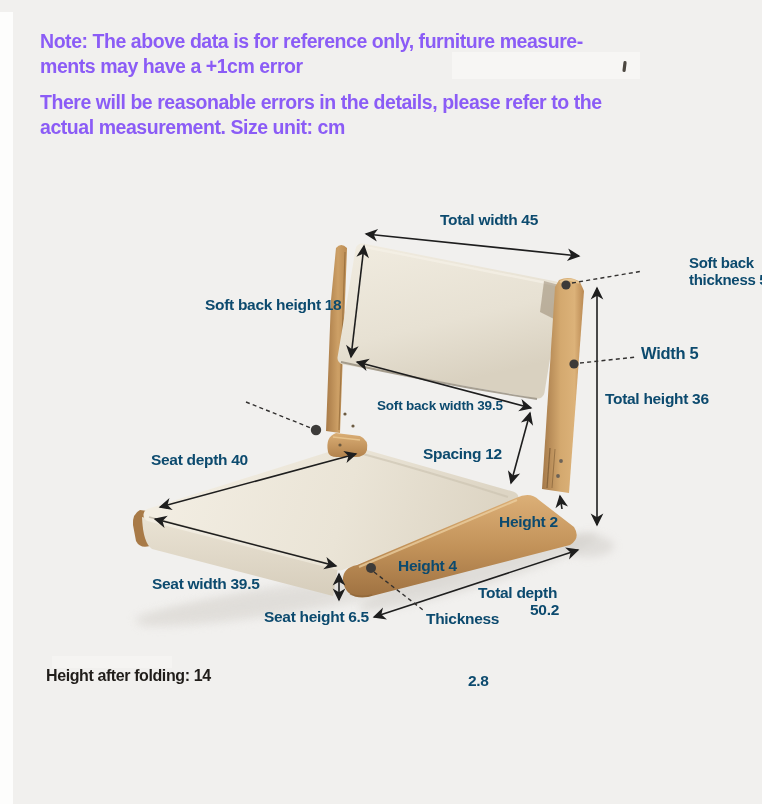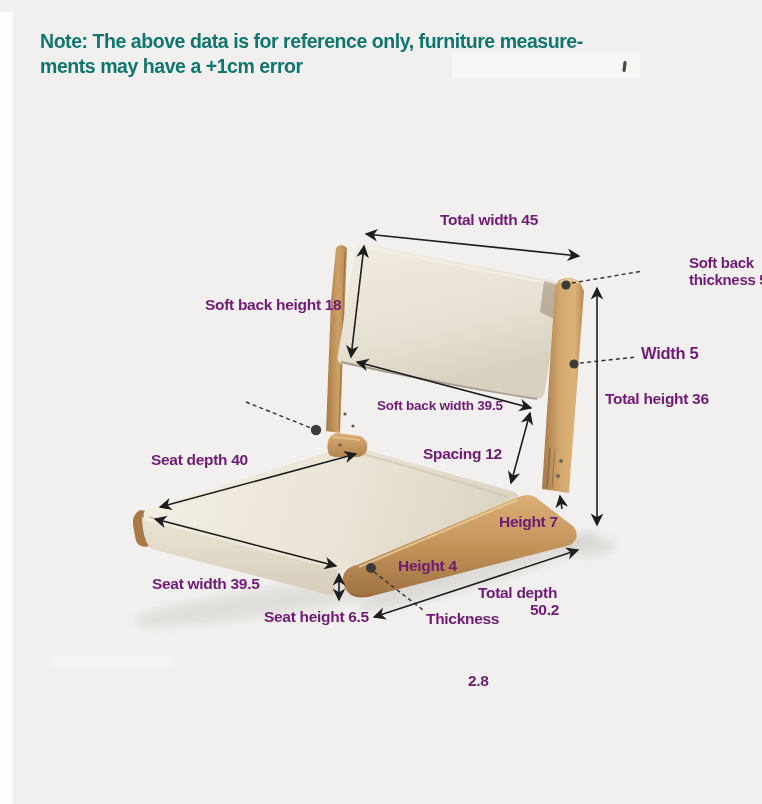--- a/index.html
+++ b/index.html
@@ -3,27 +3,27 @@
 <meta charset="utf-8">
 <style>
   html,body { margin:0; padding:0; background:#e9e9e9; }
   .page {
     position:relative; width:762px; height:804px; margin:0 auto;
     background:#f1f0ee; overflow:hidden;
     font-family:"Liberation Sans","DejaVu Sans",sans-serif;
   }
   .layer { position:absolute; left:0; top:0; }
   
-  .note { position:absolute; left:40px; color:#0f766e; font-size:19.5px;
+  .note { position:absolute; left:40px; color:#8b5cf6; font-size:19.5px;
           font-weight:700; letter-spacing:-0.45px; line-height:24.5px; white-space:nowrap; }
   .note span { display:block; }
   .note-1 { top:29px; }
   .note-2 { top:90px; }
   
-  .lbl { position:absolute; font-weight:700; color:#701a75; font-size:15.5px;
+  .lbl { position:absolute; font-weight:700; color:#0c4a6e; font-size:15.5px;
          letter-spacing:-0.3px; white-space:nowrap; line-height:1.12; }
   .lbl-total-width      { left:424px; top:211px; width:130px; text-align:center; }
   .lbl-soft-back-height { left:205px; top:296px; width:132px; text-align:left; }
   .lbl-soft-back-thickness { left:647px; top:255px; width:82px; white-space:normal; font-size:15px;margin-left:42px; }
   .lbl-width            { left:641px; top:344px; font-size:16.5px; }
   .lbl-total-height     { left:605px; top:390px; }
   .lbl-inclination      { left:88px;  top:386px; }
   .lbl-soft-back-width  { left:377px; top:398px; font-size:13.5px; letter-spacing:-0.2px; }
   .lbl-spacing          { left:423px; top:445px; }
   .lbl-seat-depth       { left:151px; top:451px; }
@@ -163,32 +163,37 @@
       <circle cx="566" cy="285" r="4.6"></circle>
       <circle cx="574" cy="364" r="4.6"></circle>
       <circle cx="371" cy="568" r="5"></circle>
     </g>
   </svg>
 
   <div class="note note-1">
     <span>Note: The above data is for reference only, furniture measure-</span>
     <span>ments may have a +1cm error</span>
   </div>
+  <div class="note note-2">
+    <span>There will be reasonable errors in the details, please refer to the</span>
+    <span>actual measurement. Size unit: cm</span>
+  </div>
 
   <div class="lbl lbl-total-width">Total width 45</div>
   <div class="lbl lbl-soft-back-height">Soft back height 18</div>
   <div class="lbl lbl-soft-back-thickness">Soft back thickness 5</div>
   <div class="lbl lbl-width">Width 5</div>
   <div class="lbl lbl-total-height">Total height 36</div>
   <div class="lbl lbl-soft-back-width">Soft back width 39.5</div>
   <div class="lbl lbl-spacing">Spacing 12</div>
   <div class="lbl lbl-seat-depth">Seat depth 40</div>
-  <div class="lbl lbl-height-rear">Height 7</div>
+  <div class="lbl lbl-height-rear">Height 2</div>
   <div class="lbl lbl-height-base">Height 4</div>
   <div class="lbl lbl-seat-width">Seat width 39.5</div>
   <div class="lbl lbl-seat-height">Seat height 6.5</div>
   <div class="lbl lbl-total-depth">Total depth</div>
   <div class="lbl lbl-total-depth-val">50.2</div>
   <div class="lbl lbl-thickness">Thickness</div>
   <div class="lbl lbl-thickness-val">2.8</div>
 
+  <div class="fold fold-height">Height after folding: 14</div>
 
 </div>
 
 </body></html>

